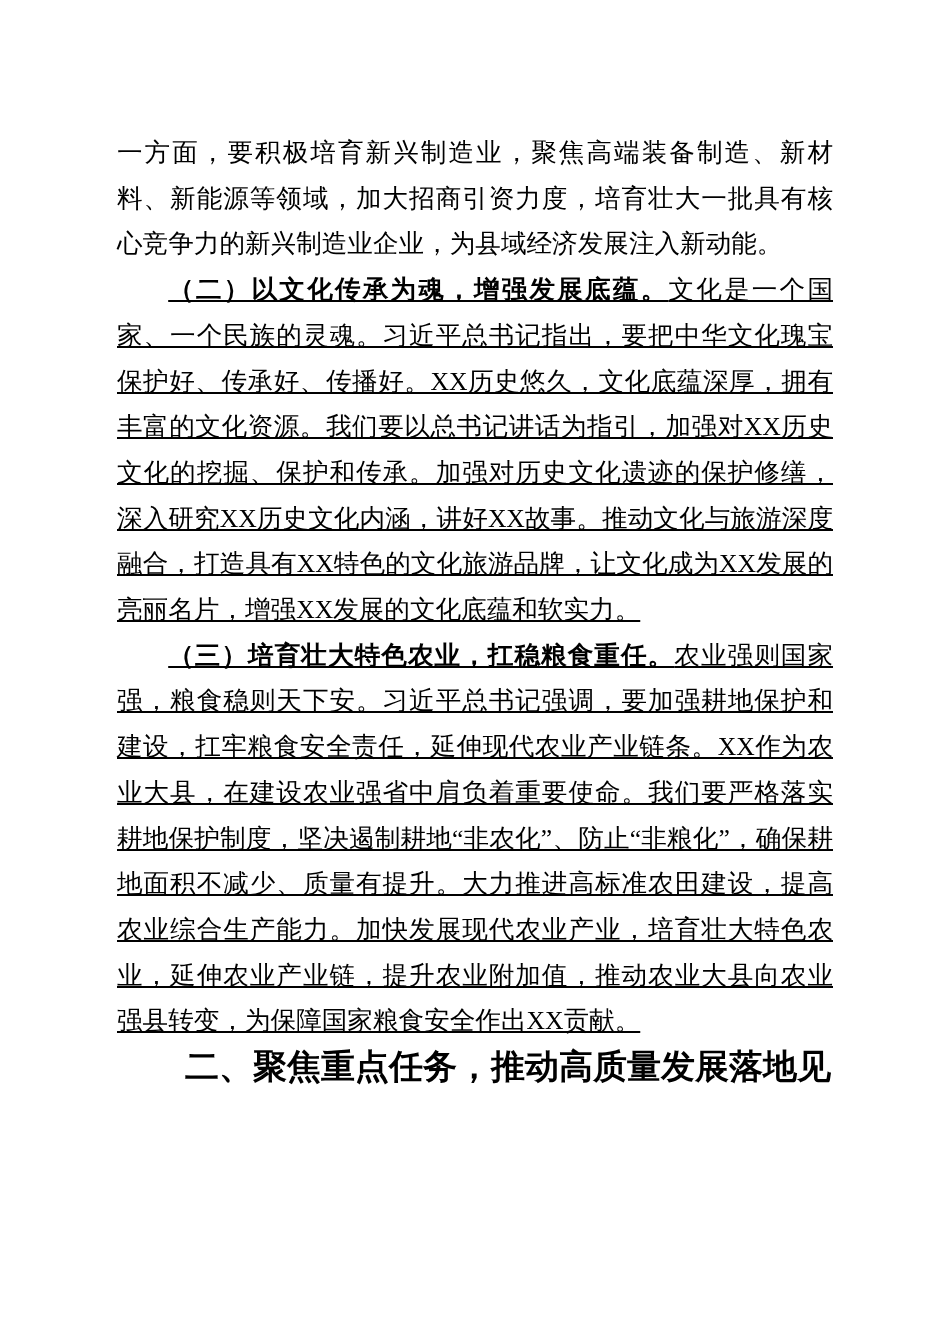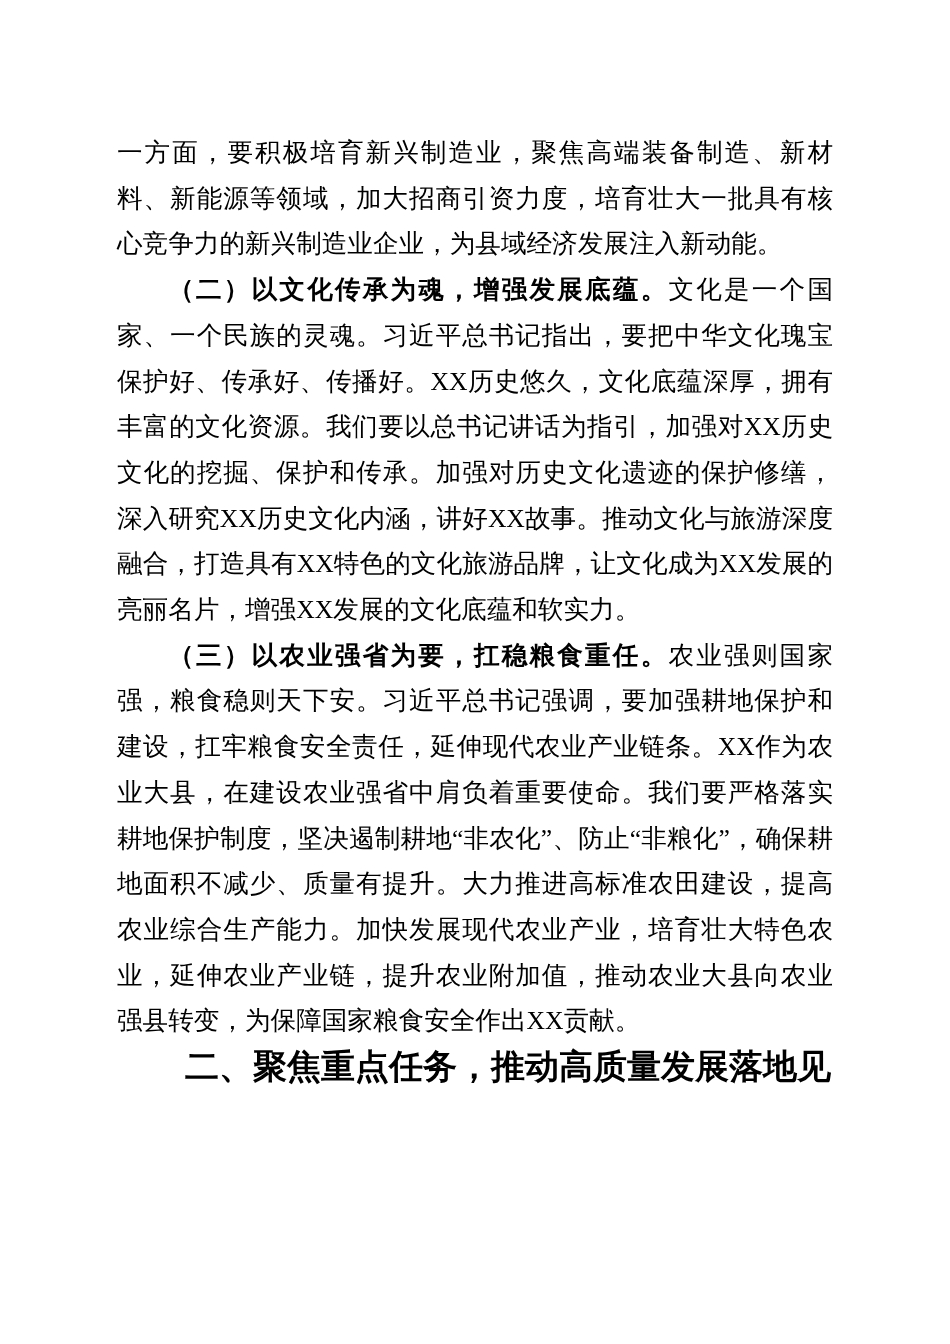--- a/index.html
+++ b/index.html
@@ -25,20 +25,21 @@
     text-align: justify;
     text-justify: inter-ideograph;
   }
   .para {
     margin: 0;
     padding: 0;
     text-indent: 0;
   }
   .para.indent {
     text-indent: 2em;
+    text-decoration: underline;
   }
   .lead {
     font-weight: bold;
   }
   .doc-heading {
     margin: 0;
     padding: 0;
     text-indent: 2em;
     font-family: "Liberation Sans", "DejaVu Sans", sans-serif;
     font-weight: bold;
@@ -51,19 +52,19 @@
 </head>
 <body>
 
 <div class="page">
   <div class="doc-body">
 
     <p class="para"><span>一方面，要积极培育新兴制造业，聚焦高端装备制造、新材料、新能源等领域，加大招商引资力度，培育壮大一批具有核心竞争力的新兴制造业企业，为县域经济发展注入新动能。</span></p>
 
     <p class="para indent"><b class="lead">（二）以文化传承为魂，增强发展底蕴。</b><span>文化是一个国家、一个民族的灵魂。习近平总书记指出，要把中华文化瑰宝保护好、传承好、传播好。XX历史悠久，文化底蕴深厚，拥有丰富的文化资源。我们要以总书记讲话为指引，加强对XX历史文化的挖掘、保护和传承。加强对历史文化遗迹的保护修缮，深入研究XX历史文化内涵，讲好XX故事。推动文化与旅游深度融合，打造具有XX特色的文化旅游品牌，让文化成为XX发展的亮丽名片，增强XX发展的文化底蕴和软实力。</span></p>
 
-    <p class="para indent"><b class="lead">（三）以农业强省为要，扛稳粮食重任。</b><span>农业强则国家强，粮食稳则天下安。习近平总书记强调，要加强耕地保护和建设，扛牢粮食安全责任，延伸现代农业产业链条。XX作为农业大县，在建设农业强省中肩负着重要使命。我们要严格落实耕地保护制度，坚决遏制耕地“非农化”、防止“非粮化”，确保耕地面积不减少、质量有提升。大力推进高标准农田建设，提高农业综合生产能力。加快发展现代农业产业，培育壮大特色农业，延伸农业产业链，提升农业附加值，推动农业大县向农业强县转变，为保障国家粮食安全作出XX贡献。</span></p>
+    <p class="para indent"><b class="lead">（三）培育壮大特色农业，扛稳粮食重任。</b><span>农业强则国家强，粮食稳则天下安。习近平总书记强调，要加强耕地保护和建设，扛牢粮食安全责任，延伸现代农业产业链条。XX作为农业大县，在建设农业强省中肩负着重要使命。我们要严格落实耕地保护制度，坚决遏制耕地“非农化”、防止“非粮化”，确保耕地面积不减少、质量有提升。大力推进高标准农田建设，提高农业综合生产能力。加快发展现代农业产业，培育壮大特色农业，延伸农业产业链，提升农业附加值，推动农业大县向农业强县转变，为保障国家粮食安全作出XX贡献。</span></p>
 
     <h2 class="doc-heading">二、聚焦重点任务，推动高质量发展落地见效</h2>
 
 
   </div>
 </div>
 
 </body></html>

